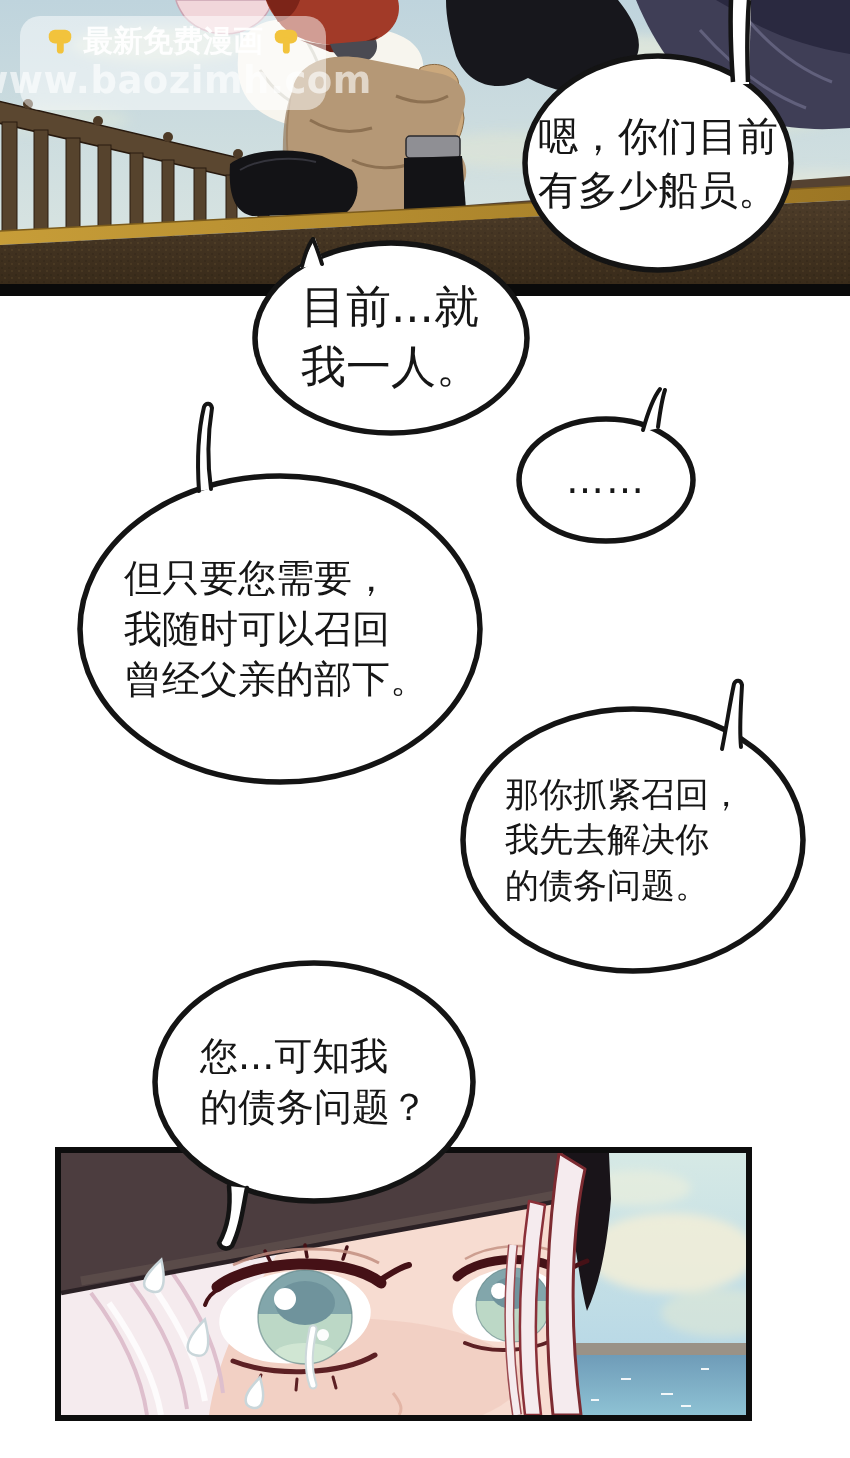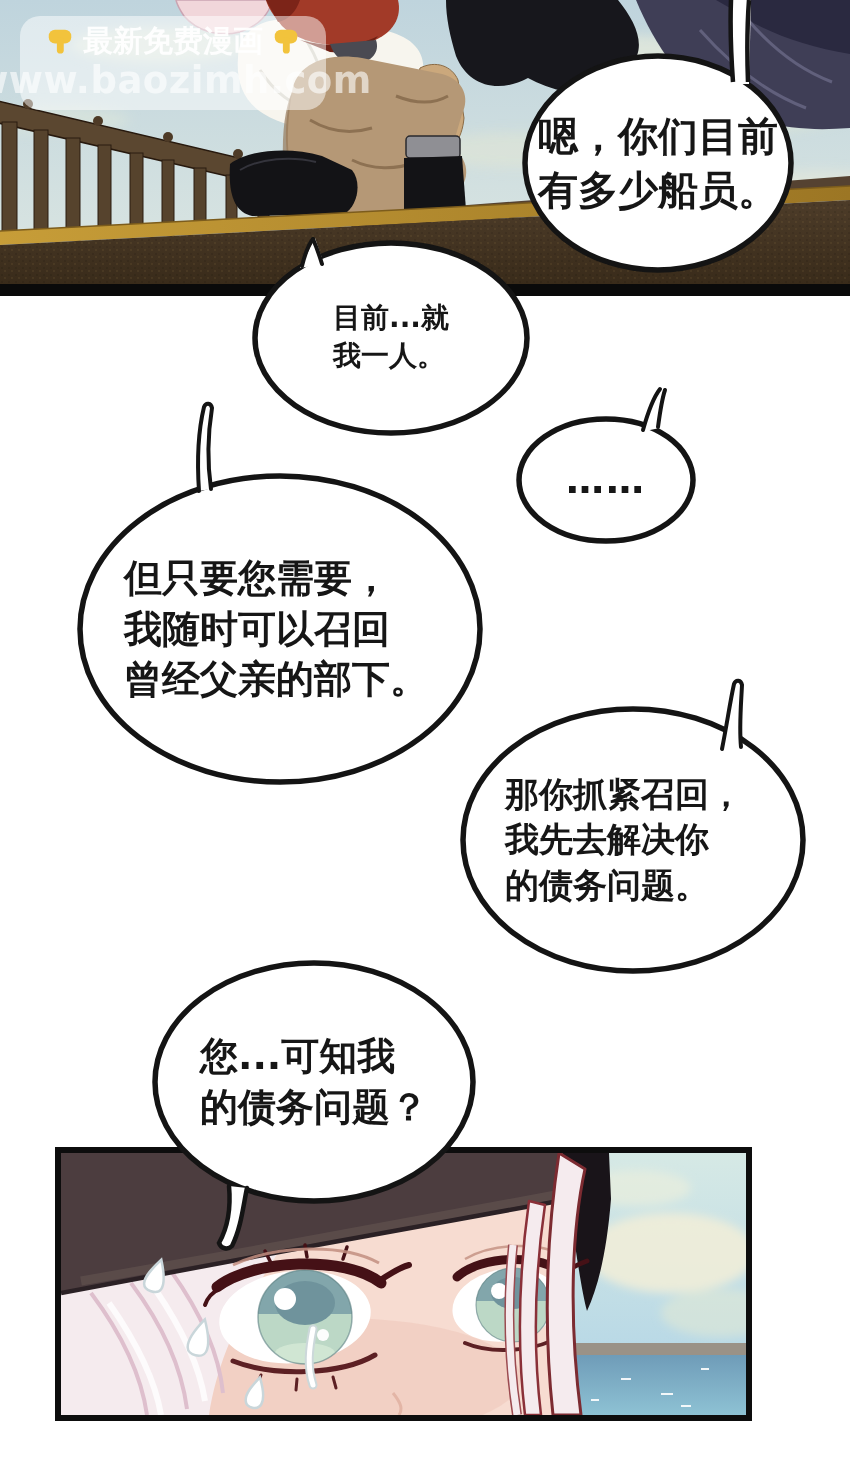--- a/index.html
+++ b/index.html
@@ -23,25 +23,25 @@
     font-size:30px;font-weight:bold;color:rgba(255,255,255,0.92);
     line-height:34px;
   }
   #watermark .wm-line2{
     font-size:37px;font-weight:bold;color:rgba(255,255,255,0.60);
     letter-spacing:0.5px;line-height:42px;white-space:nowrap;margin-top:2px;
   }
   #bubble-layer{position:absolute;left:0;top:0;z-index:5;pointer-events:none;}
   .bubble-text{
     position:absolute;z-index:6;display:flex;align-items:center;justify-content:center;
-    white-space:pre-line;text-align:left;font-weight:bold;color:#161616;
+    white-space:pre-line;text-align:left;font-weight:normal;color:#161616;
     line-height:1.34;letter-spacing:0px;
   }
   #bt-1{left:536px;top:98px;width:244px;height:132px;font-size:40px;}
-  #bt-2{left:266px;top:270px;width:250px;height:134px;font-size:28px;}
+  #bt-2{left:266px;top:270px;width:250px;height:134px;font-size:45px;}
   #bt-3{left:533px;top:438px;width:146px;height:84px;font-size:38px;letter-spacing:2px;}
   #bt-4{left:92px;top:502px;width:368px;height:254px;font-size:38px;}
   #bt-5{left:466px;top:718px;width:316px;height:244px;font-size:34px;}
   #bt-6{left:168px;top:976px;width:292px;height:212px;font-size:38px;}
 </style>
 </head>
 <body>
 
 <div class="page">
 

